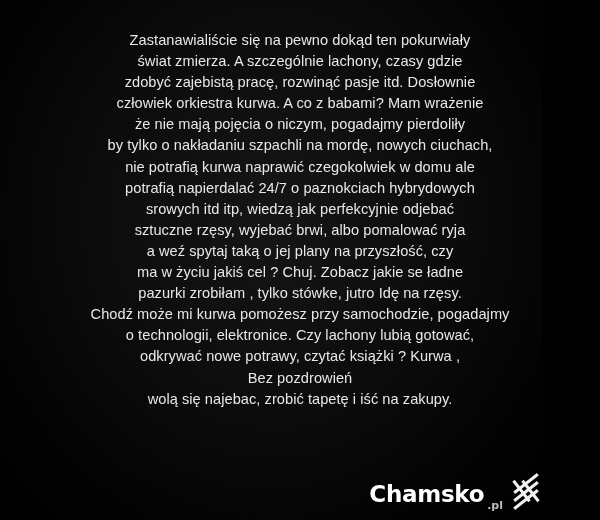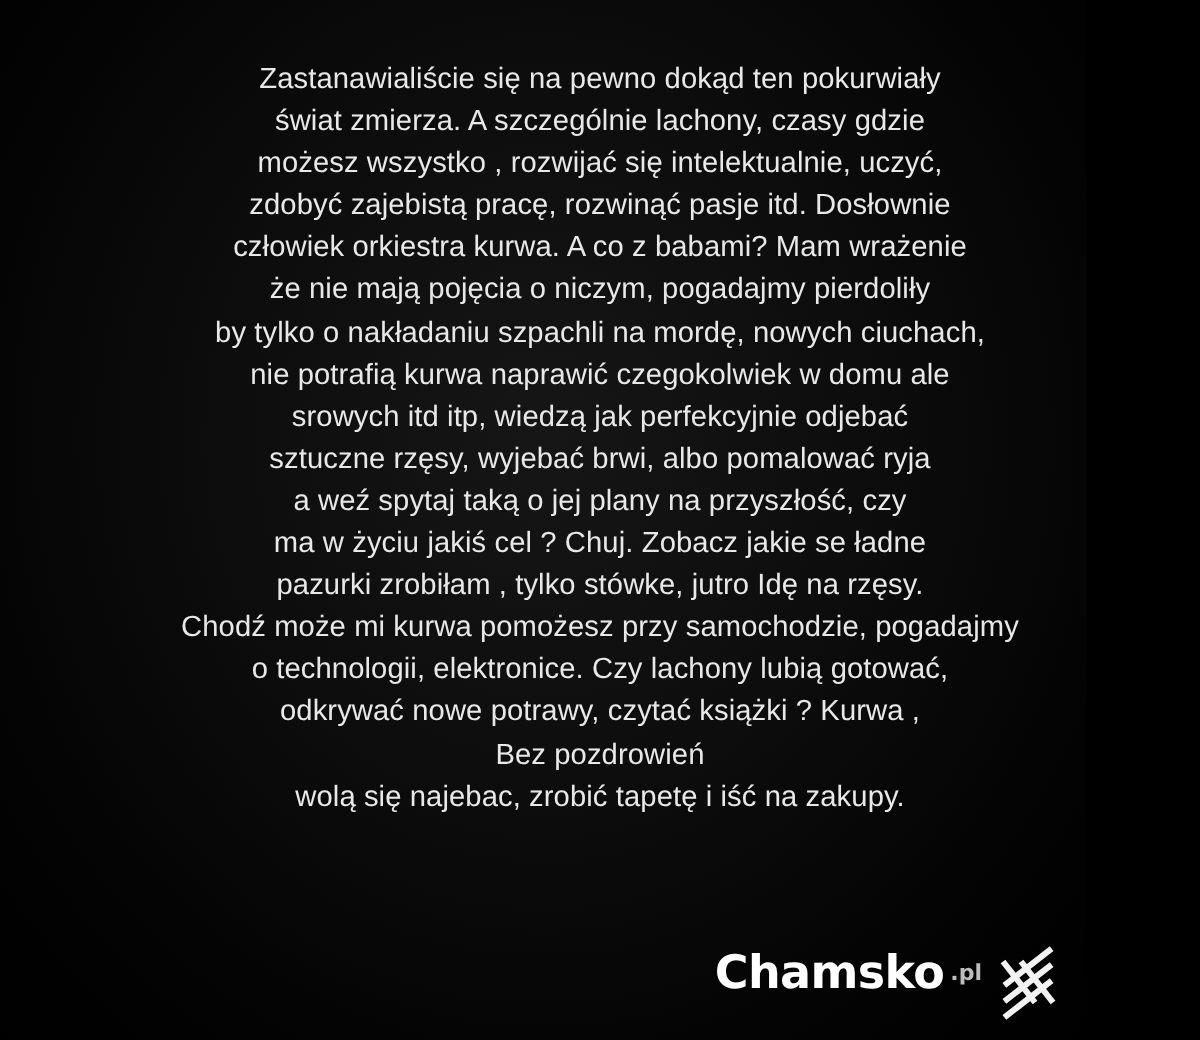--- a/index.html
+++ b/index.html
@@ -31,24 +31,24 @@
     line-height: 21.1px;
     letter-spacing: 0.05px;
     text-rendering: optimizeLegibility;
   }
   #text-block .line {
     display: block;
     white-space: pre;
   }
   #watermark {
     position: absolute;
-    right: 14px;
+    right: 2px;
     bottom: 14px;
     display: flex;
-    align-items: flex-start;
+    align-items: flex-end;
     gap: 6px;
   }
   #wm-text {
     color: #ffffff;
     font-size: 23px;
     font-weight: bold;
     letter-spacing: -0.3px;
     line-height: 1;
     font-family: "DejaVu Sans", sans-serif;
   }
@@ -79,26 +79,26 @@
   #wm-mark .v2 { width: 3px; height: 26px; top: 2px;  left: 18px; transform: rotate(-38deg); }
 </style>
 </head>
 <body>
 
 <div id="stage">
 
   <div id="text-block">
       <span class="line">Zastanawialiście się na pewno dokąd ten pokurwiały</span>
       <span class="line">świat zmierza. A szczególnie lachony, czasy gdzie</span>
-      <span class="line">możesz wszystko , rozwijać się intelektualnie, uczyć,</span>
       <span class="line">zdobyć zajebistą pracę, rozwinąć pasje itd. Dosłownie</span>
       <span class="line">człowiek orkiestra kurwa. A co z babami? Mam wrażenie</span>
       <span class="line">że nie mają pojęcia o niczym, pogadajmy pierdoliły</span>
       <span class="line">by tylko o nakładaniu szpachli na mordę, nowych ciuchach,</span>
       <span class="line">nie potrafią kurwa naprawić czegokolwiek w domu ale</span>
+      <span class="line">potrafią napierdalać 24/7 o paznokciach hybrydowych</span>
       <span class="line">srowych itd itp, wiedzą jak perfekcyjnie odjebać</span>
       <span class="line">sztuczne rzęsy, wyjebać brwi, albo pomalować ryja</span>
       <span class="line">a weź spytaj taką o jej plany na przyszłość, czy</span>
       <span class="line">ma w życiu jakiś cel ? Chuj. Zobacz jakie se ładne</span>
       <span class="line">pazurki zrobiłam , tylko stówke, jutro Idę na rzęsy.</span>
       <span class="line">Chodź może mi kurwa pomożesz przy samochodzie, pogadajmy</span>
       <span class="line">o technologii, elektronice. Czy lachony lubią gotować,</span>
       <span class="line">odkrywać nowe potrawy, czytać książki ? Kurwa ,</span>
       <span class="line">Bez pozdrowień</span>
       <span class="line">wolą się najebac, zrobić tapetę i iść na zakupy.</span>

